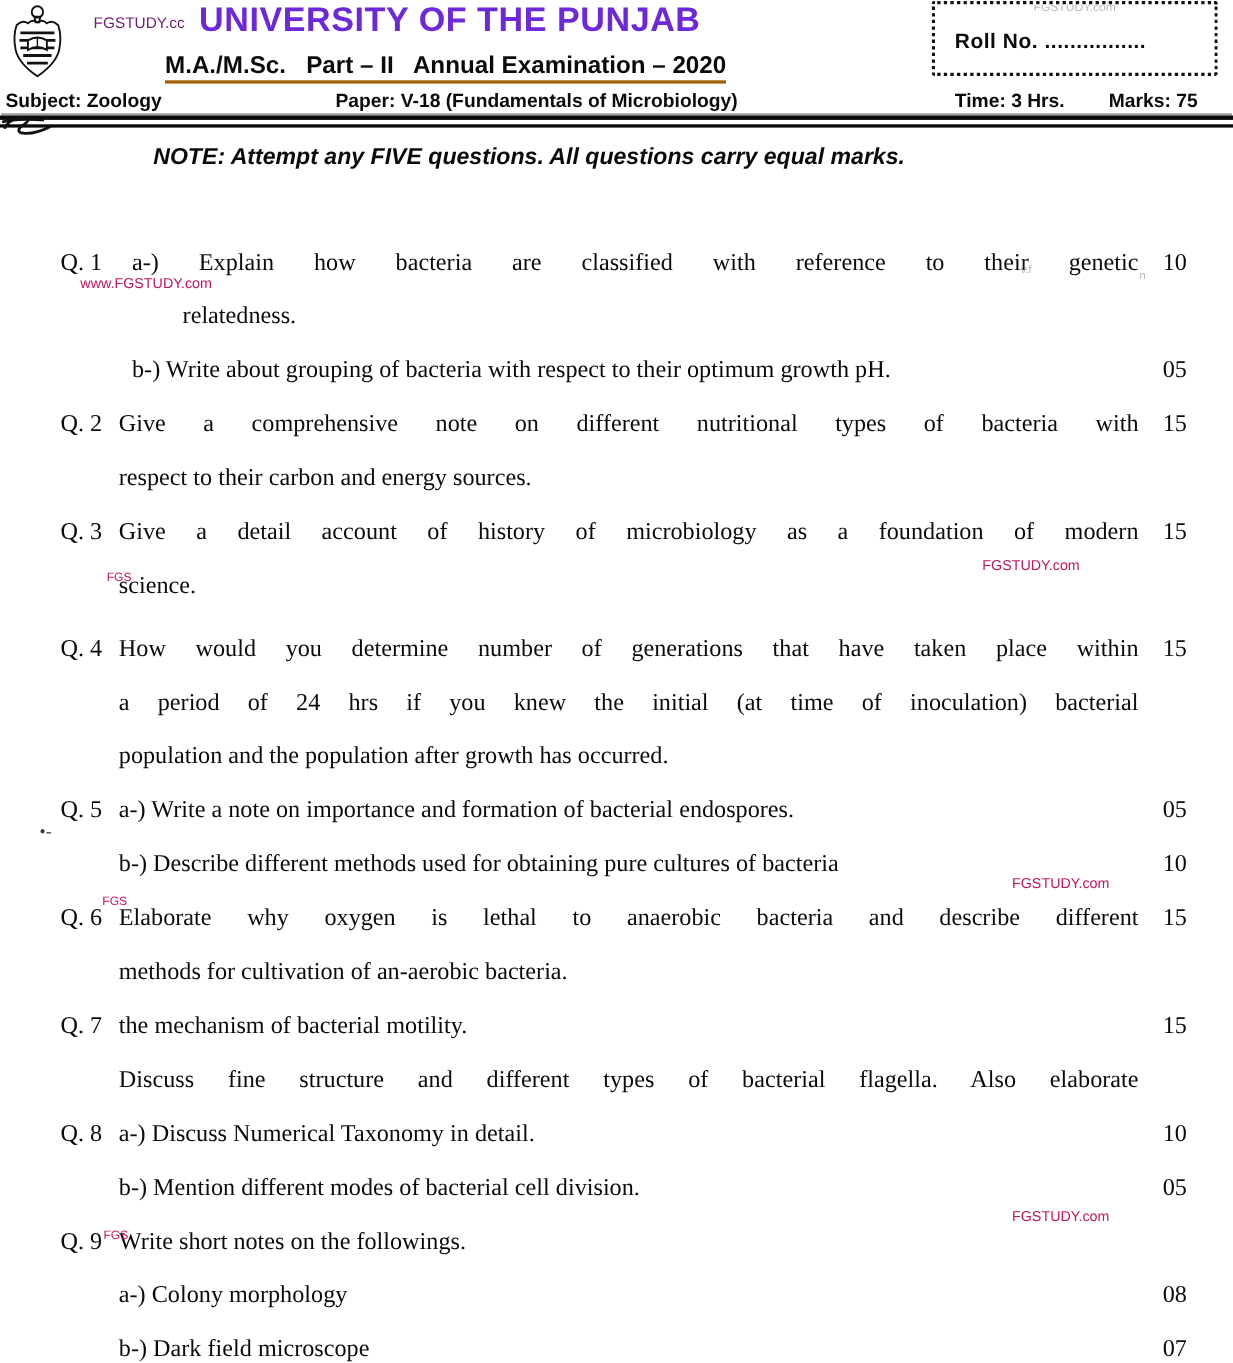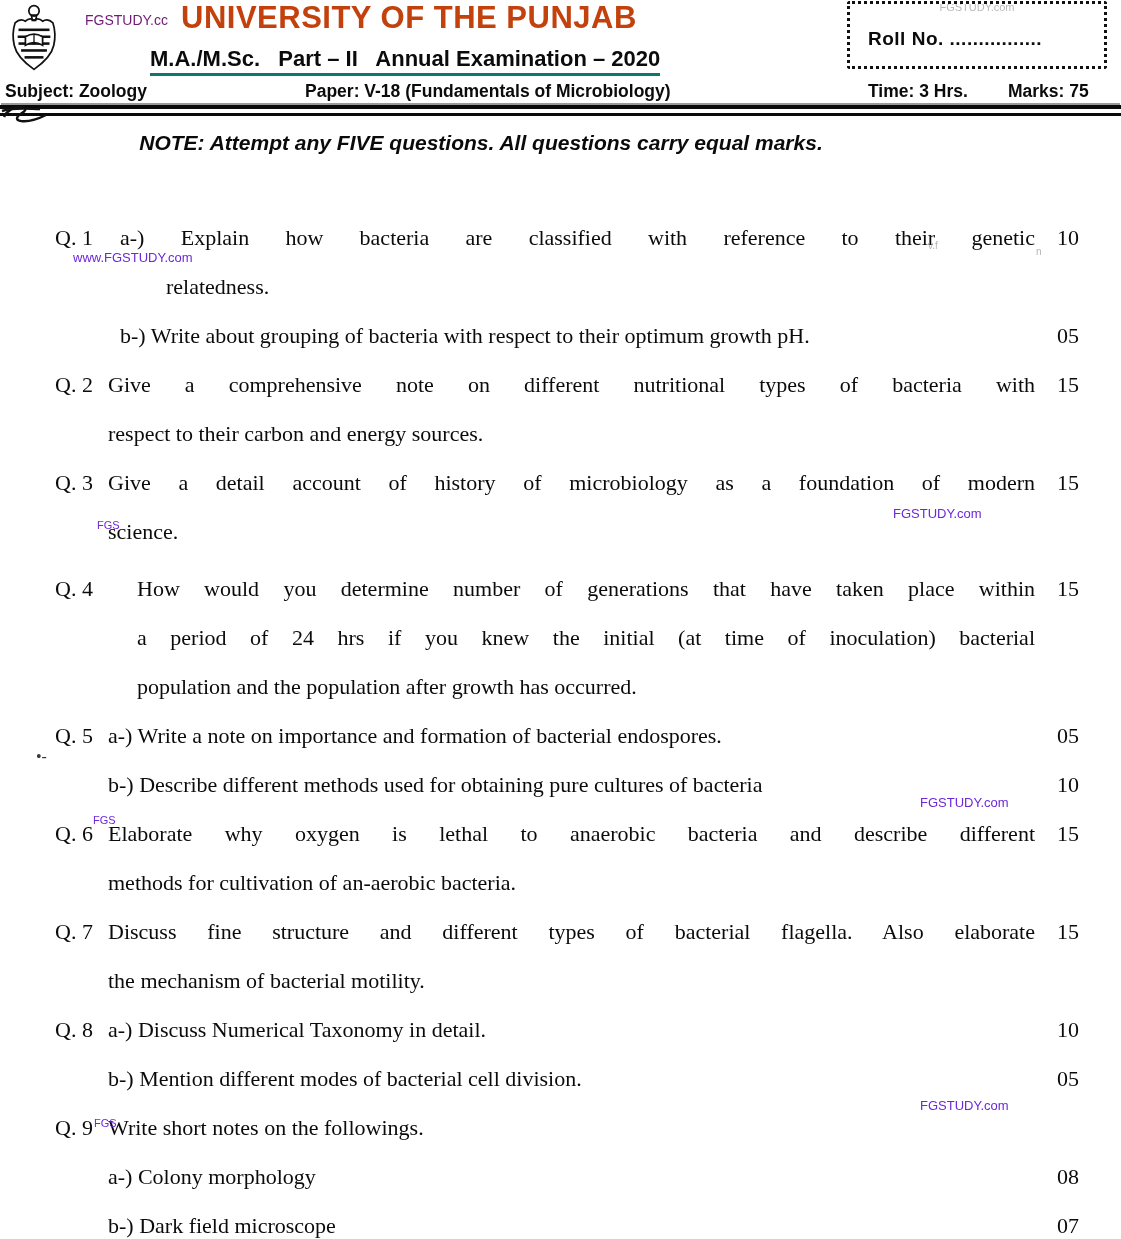--- a/index.html
+++ b/index.html
@@ -8,26 +8,26 @@
     width:1121px; height:1239px; position:relative; overflow:hidden;
     font-family:"Liberation Serif","DejaVu Serif",serif; color:#0b0b0b;
   }
 
   
   .header { position:absolute; top:0; left:0; width:1121px; height:130px; }
   .crest { position:absolute; left:8px; top:4px; width:52px; height:74px; }
   .uni-title {
     position:absolute; left:181px; top:0px;
     font-family:"Liberation Sans",sans-serif; font-weight:bold;
-    font-size:31px; letter-spacing:0.5px; white-space:pre; color:#c2410c;
+    font-size:31px; letter-spacing:0.5px; white-space:pre; color:#6d28d9;
   }
   .exam-line {
     position:absolute; left:150px; top:46px;
     font-family:"Liberation Sans",sans-serif; font-weight:bold;
-    font-size:22px; white-space:pre; border-bottom:3px solid #0f766e; padding-bottom:1px;
+    font-size:22px; white-space:pre; border-bottom:3px solid #a16207; padding-bottom:1px;
   }
   .subject-row { position:absolute; top:81px; left:0; width:1121px; height:24px;
     font-family:"Liberation Sans",sans-serif; font-weight:bold; font-size:17.5px; }
   .subject { position:absolute; left:5px; top:0; }
   .paper   { position:absolute; left:305px; top:0; }
   .time    { position:absolute; left:868px; top:0; }
   .marks-total { position:absolute; left:1008px; top:0; }
 
   .roll-box {
     position:absolute; right:14px; top:1px; width:260px; height:68px;
@@ -62,24 +62,24 @@
   .q-num { width:88px; padding-left:35px; flex:0 0 88px; font-size:22px; line-height:49px; white-space:nowrap; }
   .q-body { flex:1 1 auto; min-width:0; }
   .q-part { display:flex; align-items:flex-start; }
   .q-text { flex:1 1 auto; min-width:0; font-size:22px; line-height:49px; }
   .q-marks { flex:0 0 86px; width:86px; padding-left:22px; font-size:22px; line-height:49px; }
   .line { }
   .jl { text-align:justify; text-align-last:justify; }
   .indent { padding-left:46px; }
   .pad12 { padding-left:12px; }
   .part-label { white-space:pre; }
-  .extra-gap { margin-top:8px;gap:29px; }
-
-  
-  .wm-abs { position:absolute; color:#6d28d9; font-family:"Liberation Sans",sans-serif; }
+  .extra-gap { margin-top:8px; }
+
+  
+  .wm-abs { position:absolute; color:#be185d; font-family:"Liberation Sans",sans-serif; }
   .wm-header   { left:85px;  top:12px;  font-size:14px; color:#701a75; }
   .wm-q1       { left:73px;  top:250px; font-size:13px; }
   .wm-q1-tiny-a{ left:928px; top:240px; font-size:10px; color:#b5b5b5; }
   .wm-q1-tiny-b{ left:1036px;top:246px; font-size:10px; color:#b5b5b5; }
   .wm-q3-right { left:893px; top:506px; font-size:13px; }
   .wm-q3-left  { left:97px;  top:519px; font-size:11px; }
   .wm-q5-right { left:920px; top:795px; font-size:13px; }
   .wm-q5-stray { left:36px;  top:748px; font-size:16px; color:#3a3a3a; font-family:"Liberation Serif",serif; }
   .wm-q6-left  { left:93px;  top:814px; font-size:11px; }
   .wm-q8-right { left:920px; top:1098px; font-size:13px; }
@@ -223,22 +223,22 @@
         <div class="q-marks">15</div>
       </div>
     </div>
   </div>
 
   <div class="q-row">
     <div class="q-num">Q. 7</div>
     <div class="q-body">
       <div class="q-part">
         <div class="q-text">
+          <div class="line">the mechanism of bacterial motility.</div>
           <div class="line jl">Discuss fine structure and different types of bacterial flagella. Also elaborate</div>
-          <div class="line">the mechanism of bacterial motility.</div>
         </div>
         <div class="q-marks">15</div>
       </div>
     </div>
   </div>
 
   <div class="q-row">
     <div class="q-num">Q. 8</div>
     <div class="q-body">
       <div class="q-part">

